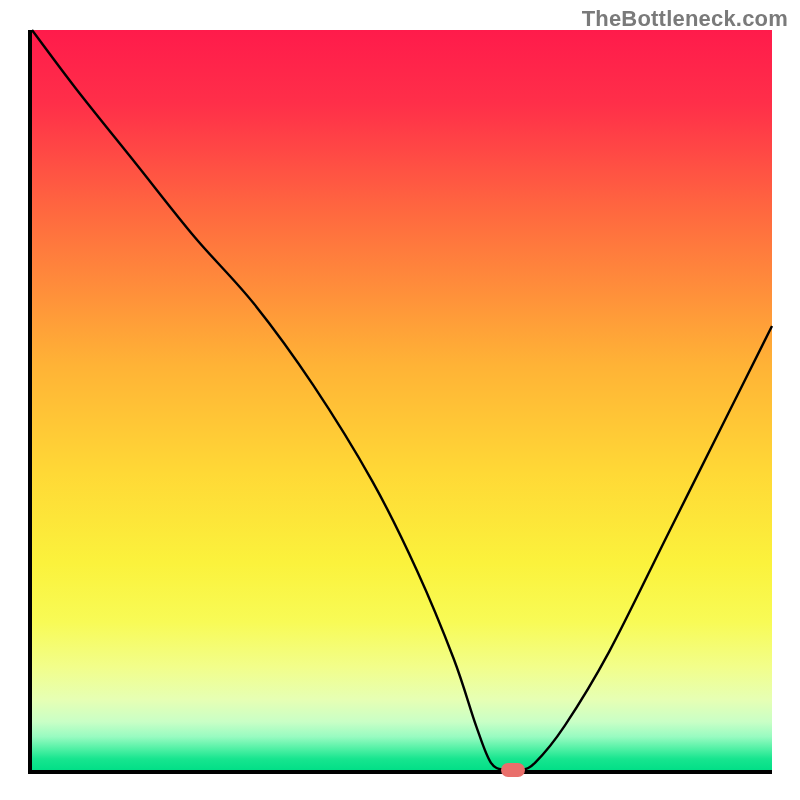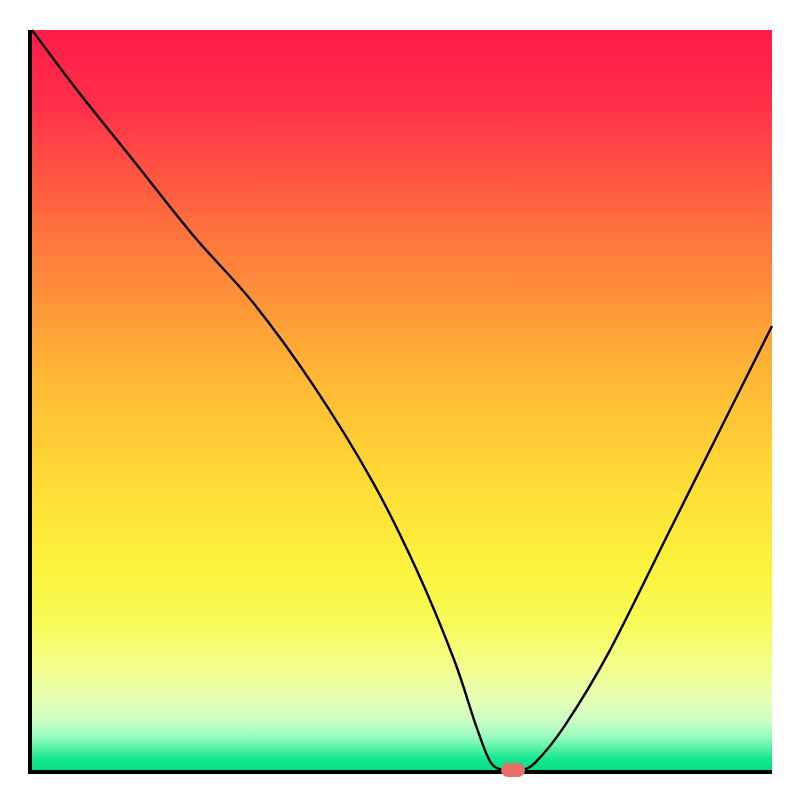--- a/index.html
+++ b/index.html
@@ -56,20 +56,21 @@
     height: 14px;
     background: #e96f6b;
     border-radius: 7px;
   }
 </style>
 </head>
 <body>
 
 <div class="container">
 
+  <div class="attribution">TheBottleneck.com</div>
 
   <div class="plot-frame">
     <svg class="bg-gradient" viewBox="0 0 740 740" preserveAspectRatio="none">
       <defs>
         <linearGradient id="bgGrad" x1="0" y1="0" x2="0" y2="1">
             <stop offset="0%" stop-color="#ff1b4b"></stop>
             <stop offset="10%" stop-color="#ff2f49"></stop>
             <stop offset="25%" stop-color="#ff6a3f"></stop>
             <stop offset="45%" stop-color="#ffb236"></stop>
             <stop offset="60%" stop-color="#ffd936"></stop>

